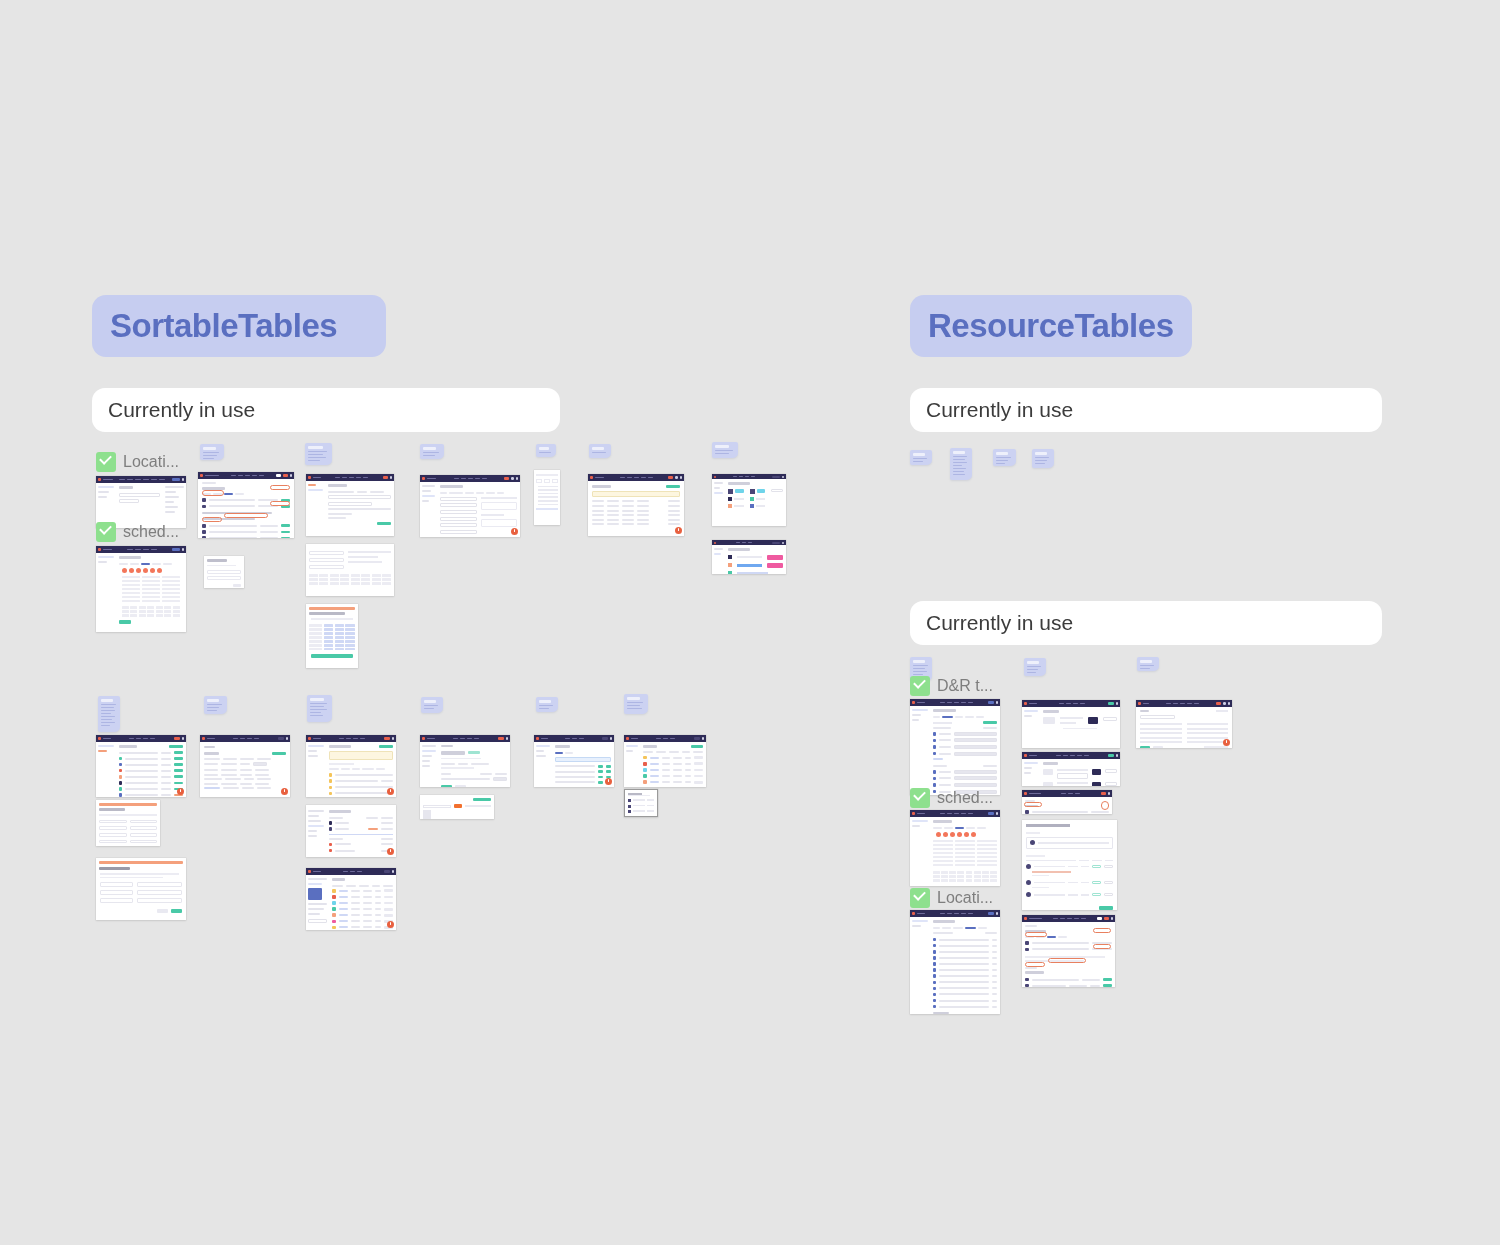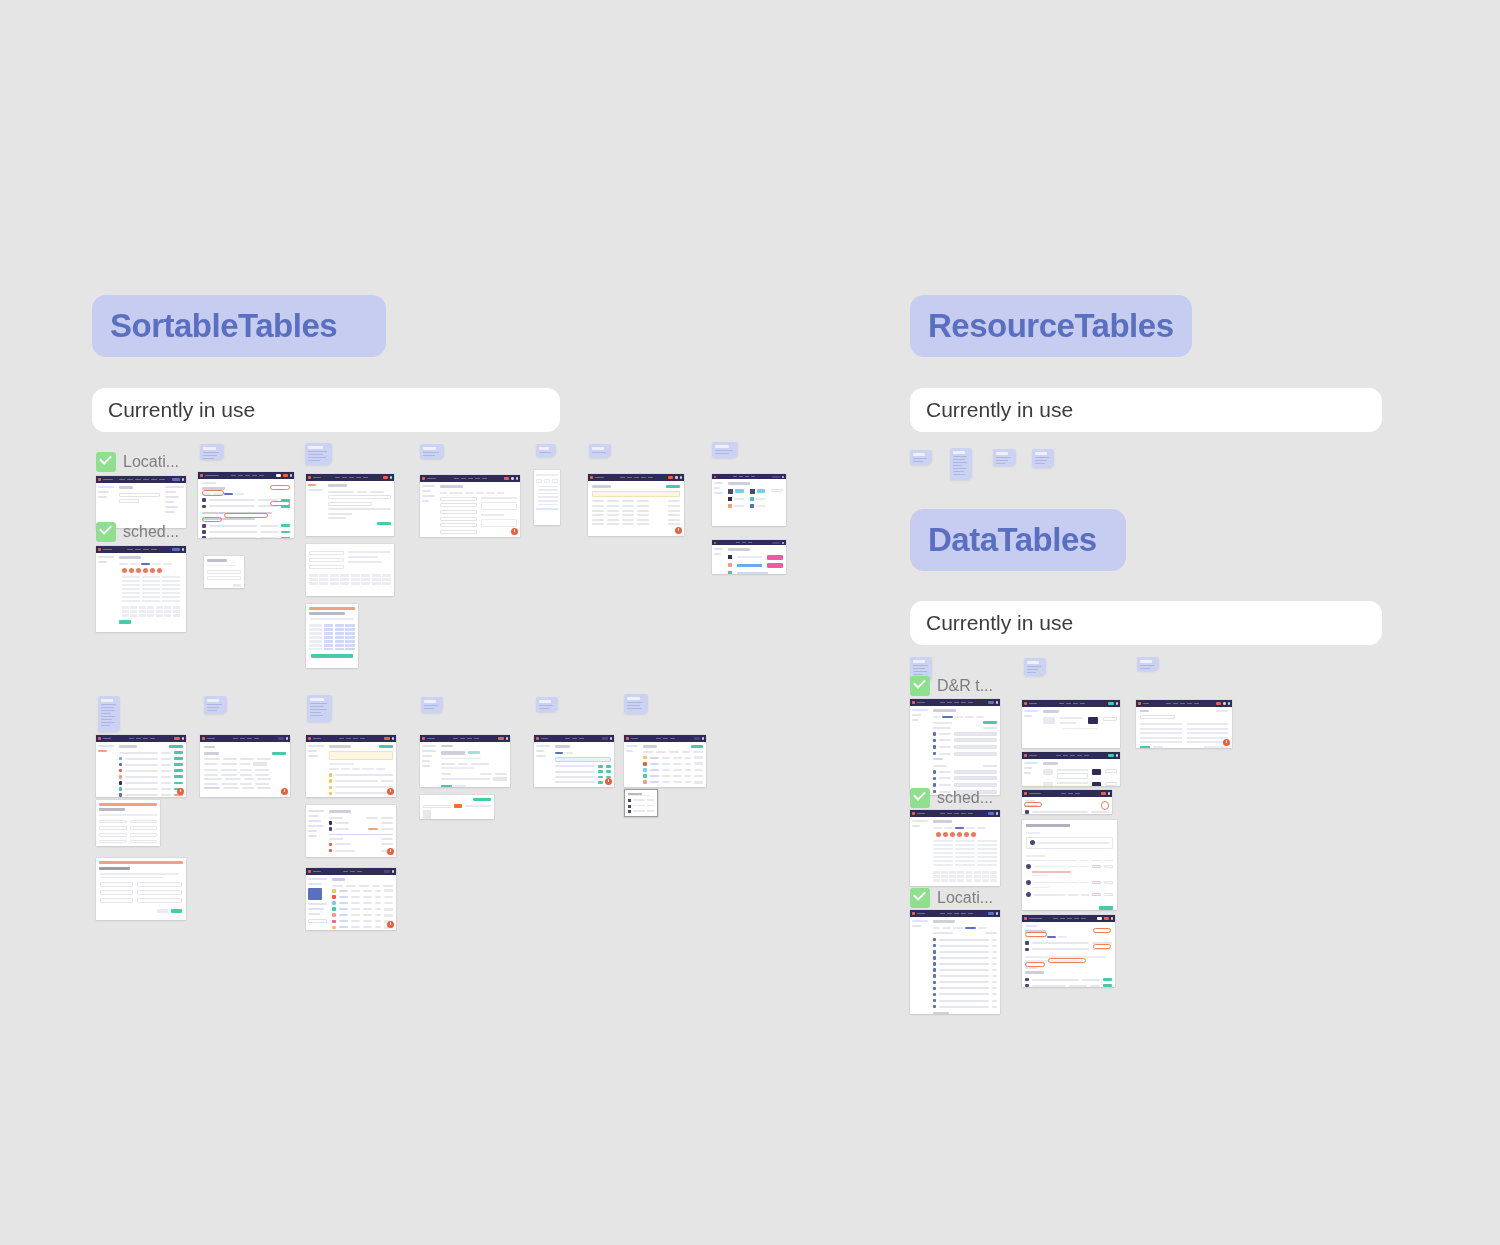--- a/index.html
+++ b/index.html
@@ -1455,23 +1455,20 @@
       <div class="ln" style="width:70%"></div>
       <div class="ln" style="width:55%"></div>
   </div>
   <div class="sticky" style="left:1032px;top:449px;width:22px;height:19px;">
     <div class="hdr"></div>
     <div class="ln" style="width:88%"></div>
       <div class="ln" style="width:74%"></div>
       <div class="ln" style="width:60%"></div>
   </div>
 
-  <div class="section-title" style="left:910px; top:509px; width:216px; height:62px; font-size:33px;">
-    <span>DataTables</span>
-  </div>
 
   <div class="use-bar" style="left:910px; top:601px; width:472px; height:44px;">
     <span>Currently in use</span>
   </div>
 
   <div class="check-label" style="left:910px; top:676px;">
     <span class="box"></span>
     <span class="txt">D&amp;R t...</span>
   </div>
   <div class="check-label" style="left:910px; top:788px;">

